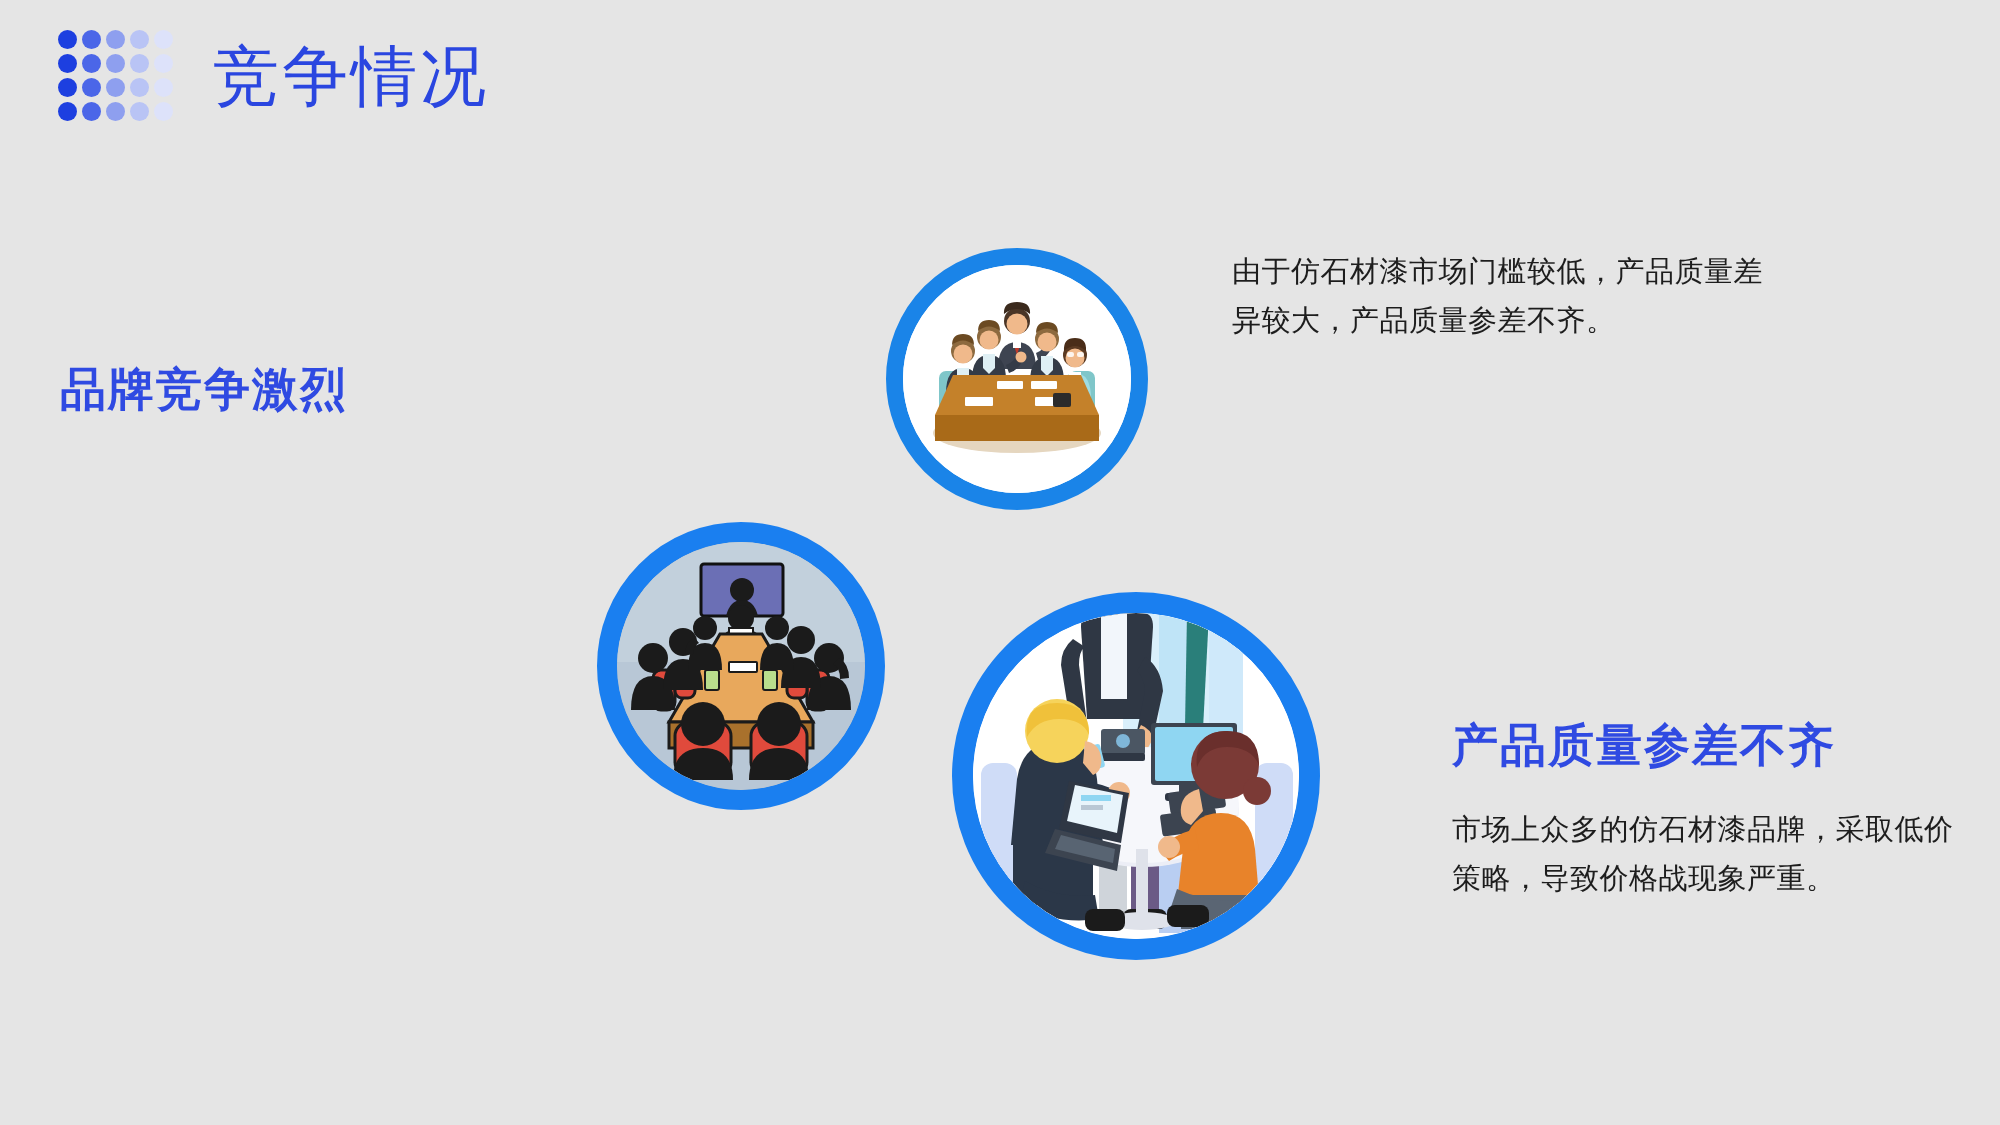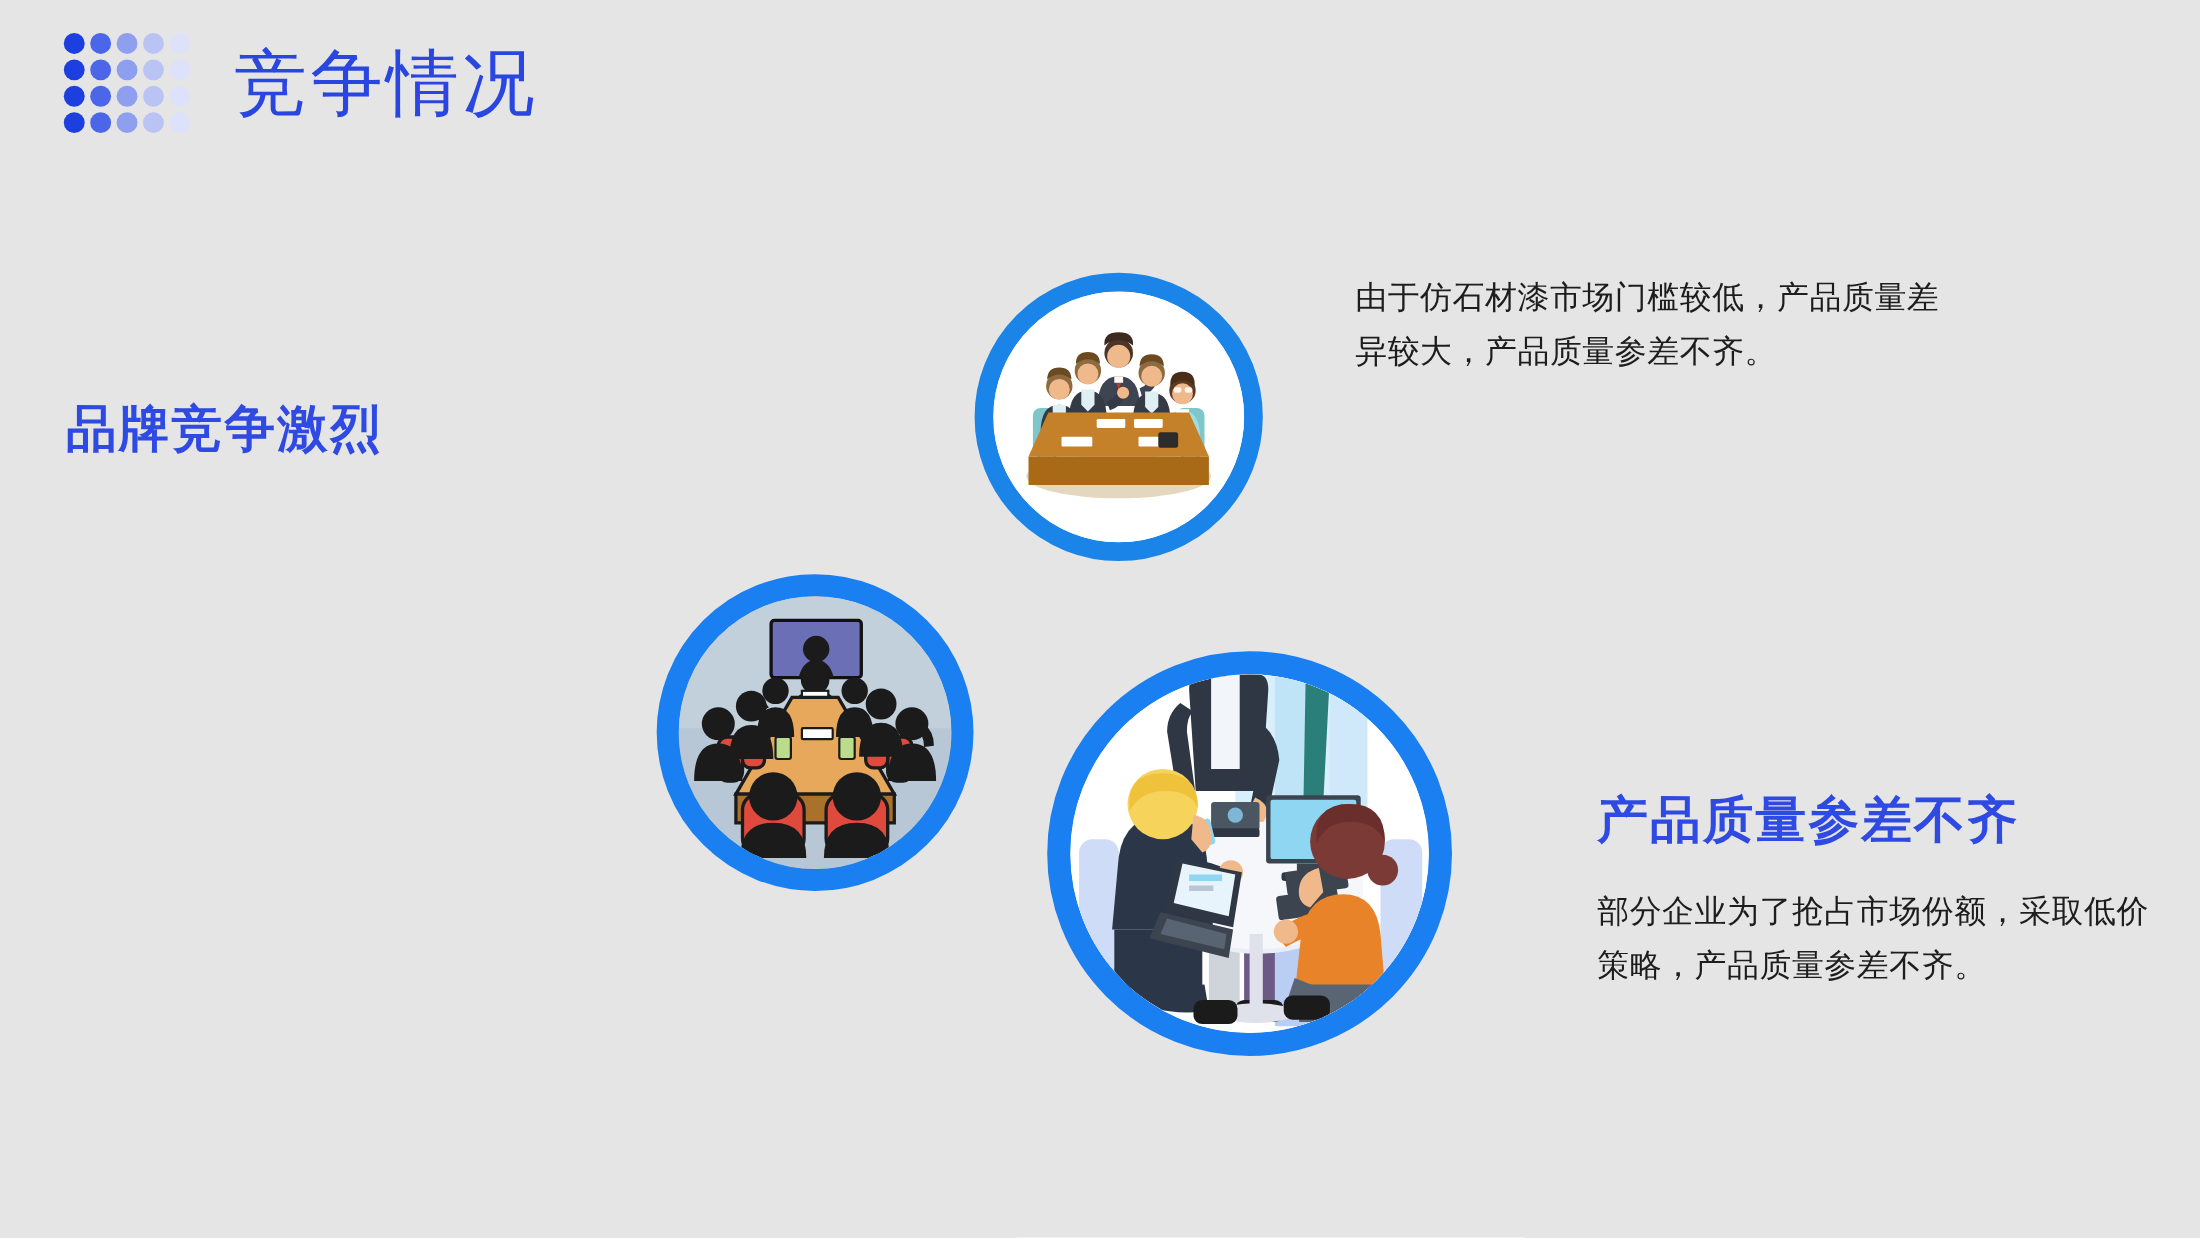--- a/index.html
+++ b/index.html
@@ -169,21 +169,21 @@
   <div class="block" id="block-brand">
     <div class="heading">品牌竞争激烈</div>
   </div>
 
   <div class="block" id="block-quality">
     <div class="body">由于仿石材漆市场门槛较低，产品质量差异较大，产品质量参差不齐。</div>
   </div>
 
   <div class="block" id="block-price">
     <div class="heading">产品质量参差不齐</div>
-    <div class="body">部分企业为了抢占市场份额，采取低价策略，产品质量参差不齐。</div>
+    <div class="body">市场上众多的仿石材漆品牌，采取低价策略，导致价格战现象严重。</div>
   </div>
 
   <div class="circle" id="circle-meeting">
     <svg viewBox="0 0 228 228" width="228" height="228">
       <rect width="228" height="228" fill="#ffffff"></rect>
 
       <ellipse cx="114" cy="168" rx="84" ry="20" fill="#e5d6bf"></ellipse>
 
       <g fill="#7fc6c9">
         <rect x="36" y="106" width="26" height="44" rx="7"></rect>

